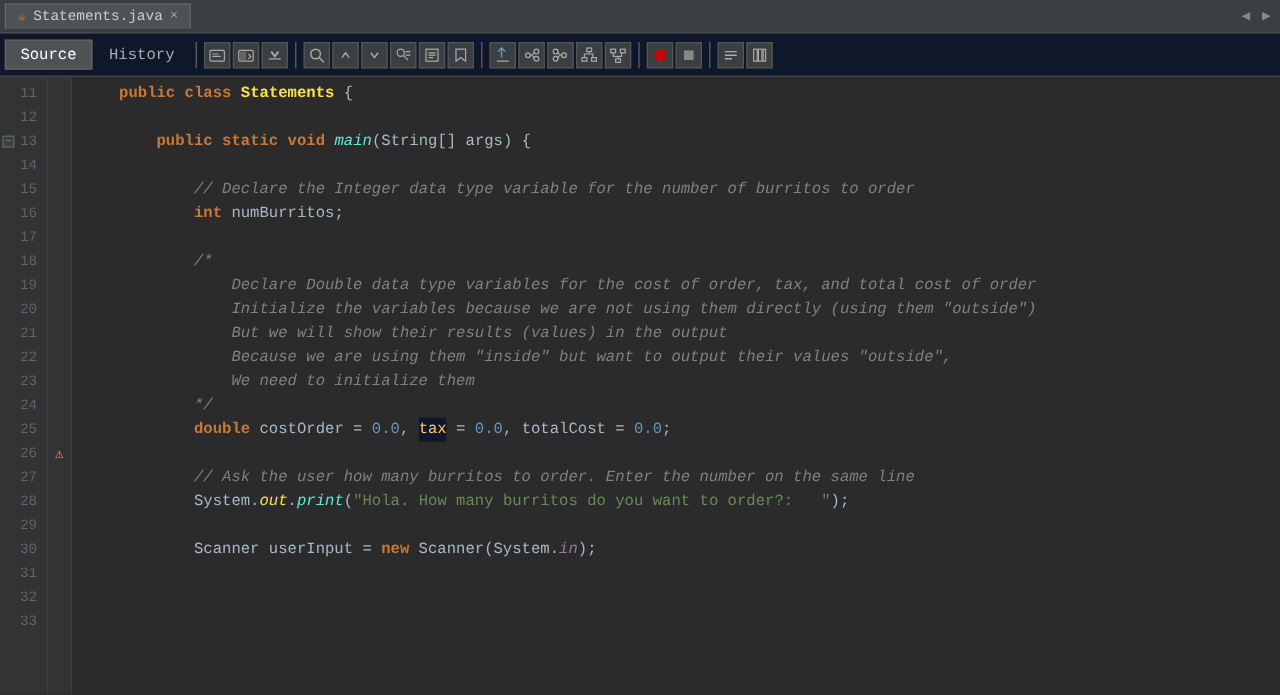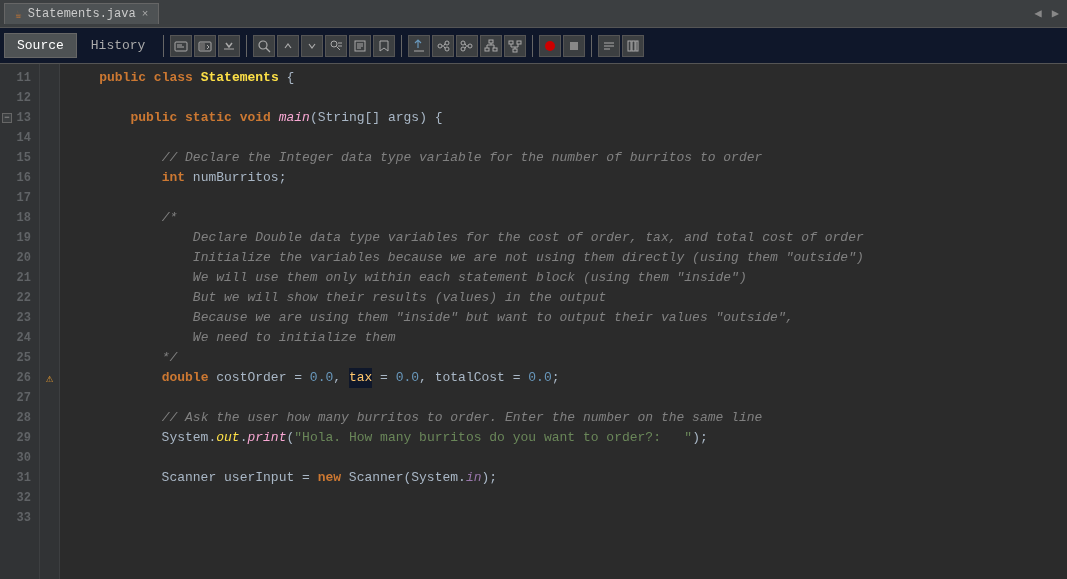--- a/index.html
+++ b/index.html
@@ -120,21 +120,20 @@
       background: #313335;
       border-right: 1px solid #3d3f41;
       padding: 4px 0;
       min-width: 40px;
       text-align: right;
       color: #606366;
       font-size: 12px;
       line-height: 20px;
       user-select: none;
       overflow: hidden;
-      font-weight: bold;
     }
 
     .line-num {
       padding: 0 8px 0 4px;
       height: 20px;
       display: flex;
       align-items: center;
       justify-content: flex-end;
       position: relative;
     }
@@ -190,21 +189,21 @@
     .code-line {
       height: 20px;
       padding: 0 8px;
       white-space: pre;
       display: flex;
       align-items: center;
     }
 
     
     .kw { color: #cc7832; font-weight: bold; } 
-    .method { color: #f9a8d4; font-style: italic; } 
+    .method { color: #5eead4; font-style: italic; } 
     .comment { color: #808080; font-style: italic; }
     .string { color: #6a8759; }
     .number { color: #6897bb; }
     .normal { color: #a9b7c6; }
     .highlight-word {
       background: #0f172a;
       color: #ffc66d;
     }
     .sys-out { color: #fde047; font-style: italic; }
     .sys-in { color: #9876aa; font-style: italic; }
@@ -457,23 +456,20 @@
       </div>
 
       <div class="code-line">
         <span class="normal">                </span><span class="comment">Declare Double data type variables for the cost of order, tax, and total cost of order</span>
       </div>
 
       <div class="code-line">
         <span class="normal">                </span><span class="comment">Initialize the variables because we are not using them directly (using them "outside")</span>
       </div>
 
-      <div class="code-line">
-        <span class="normal">                </span><span class="comment">We will use them only within each statement block (using them "inside")</span>
-      </div>
 
       <div class="code-line">
         <span class="normal">                </span><span class="comment">But we will show their results (values) in the output</span>
       </div>
 
       <div class="code-line">
         <span class="normal">                </span><span class="comment">Because we are using them "inside" but want to output their values "outside",</span>
       </div>
 
       <div class="code-line">

